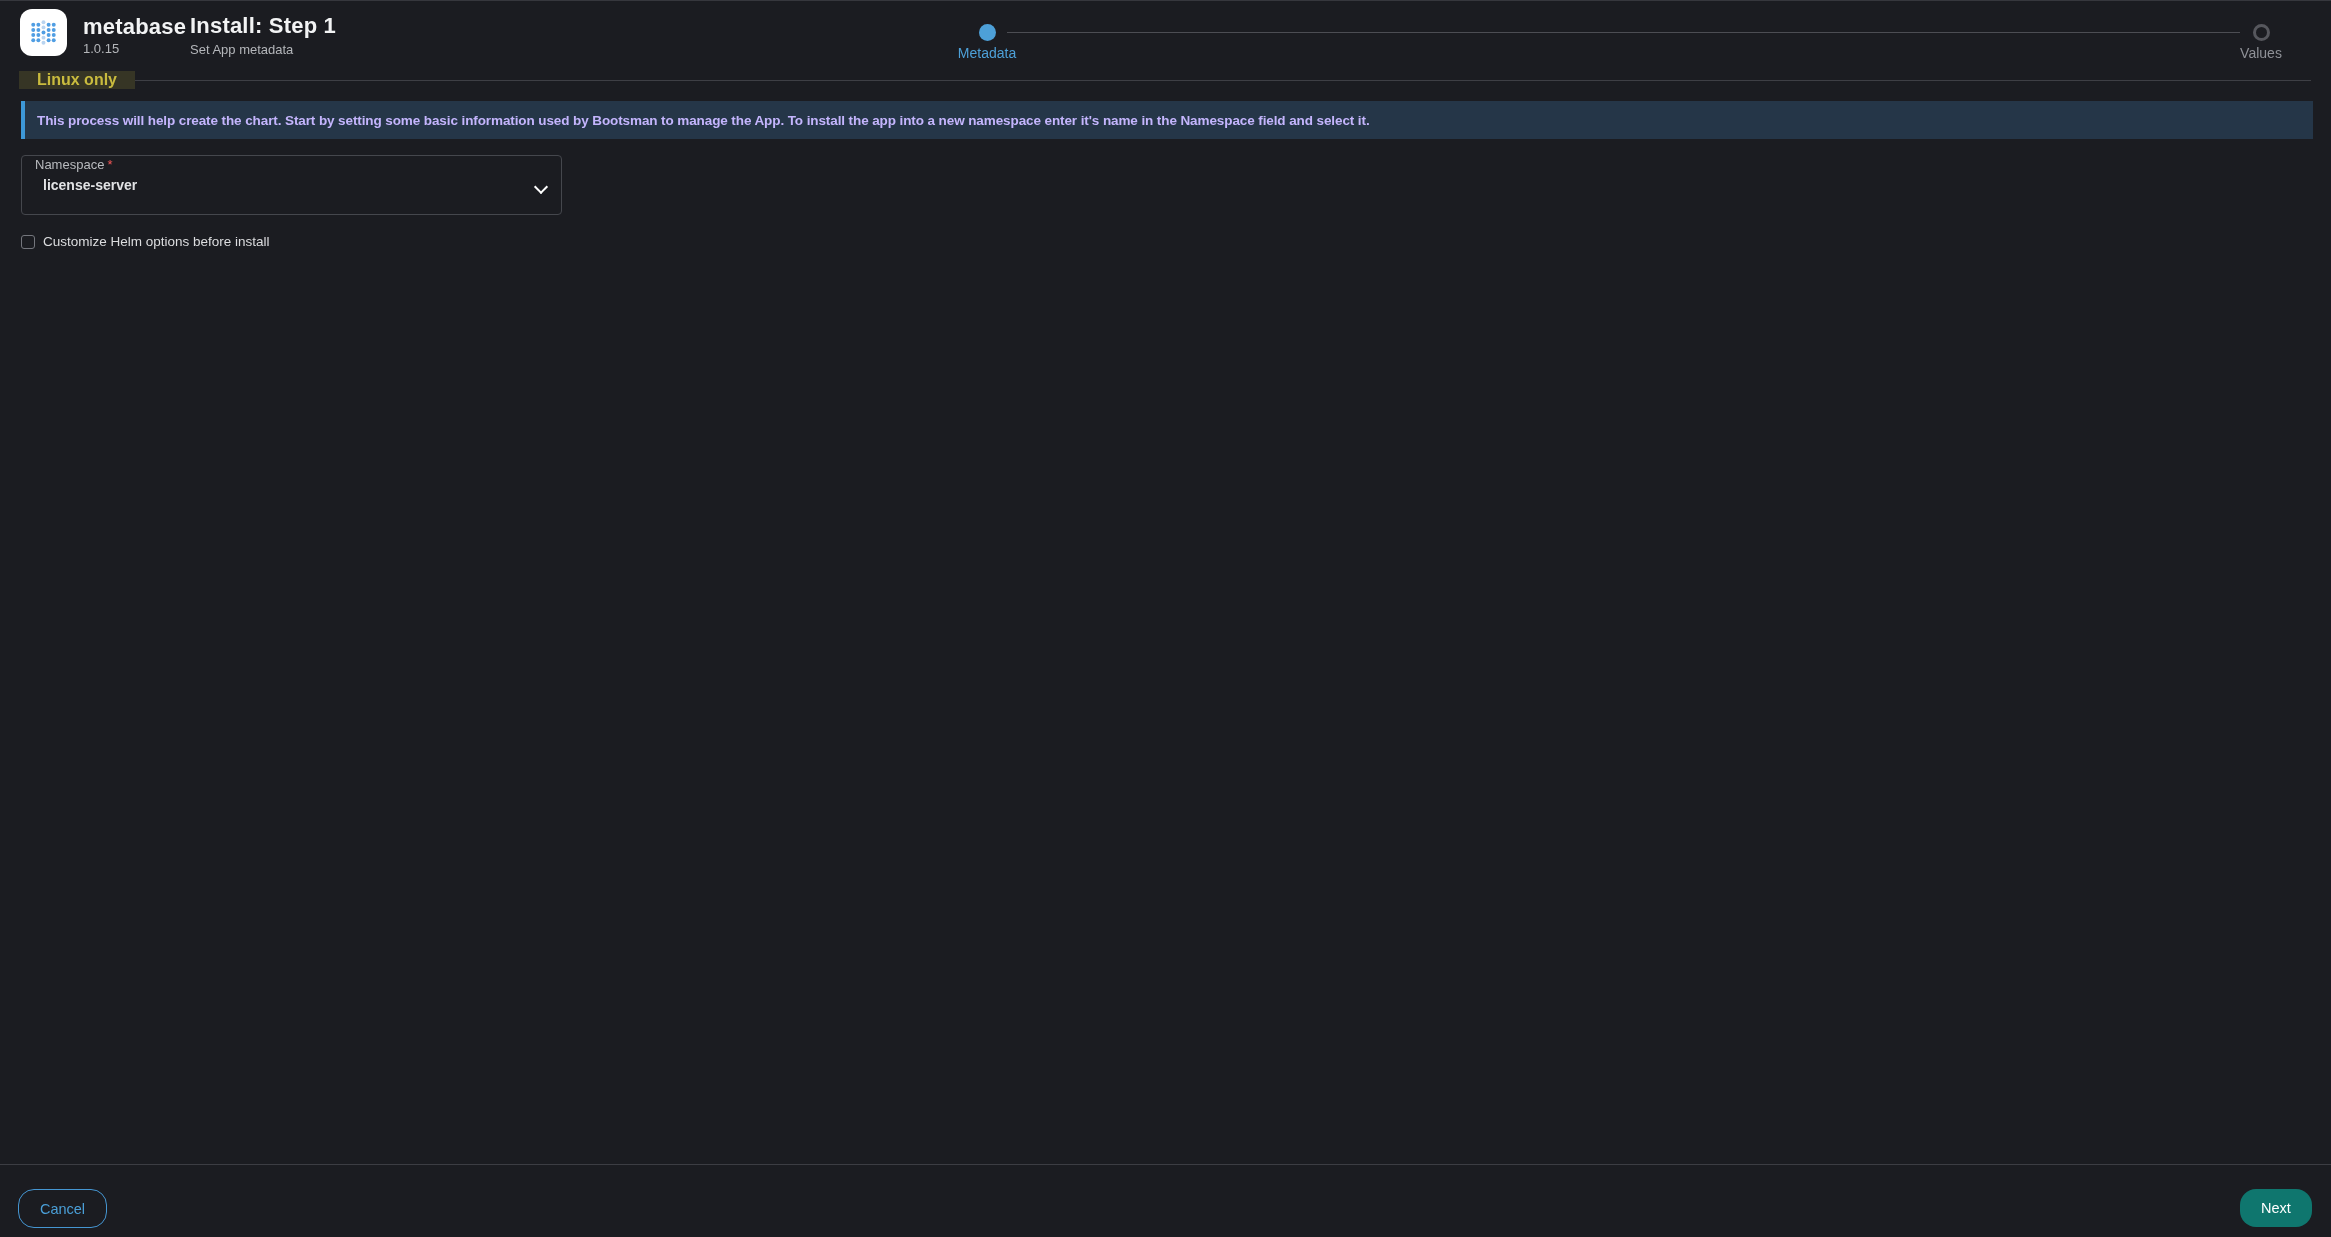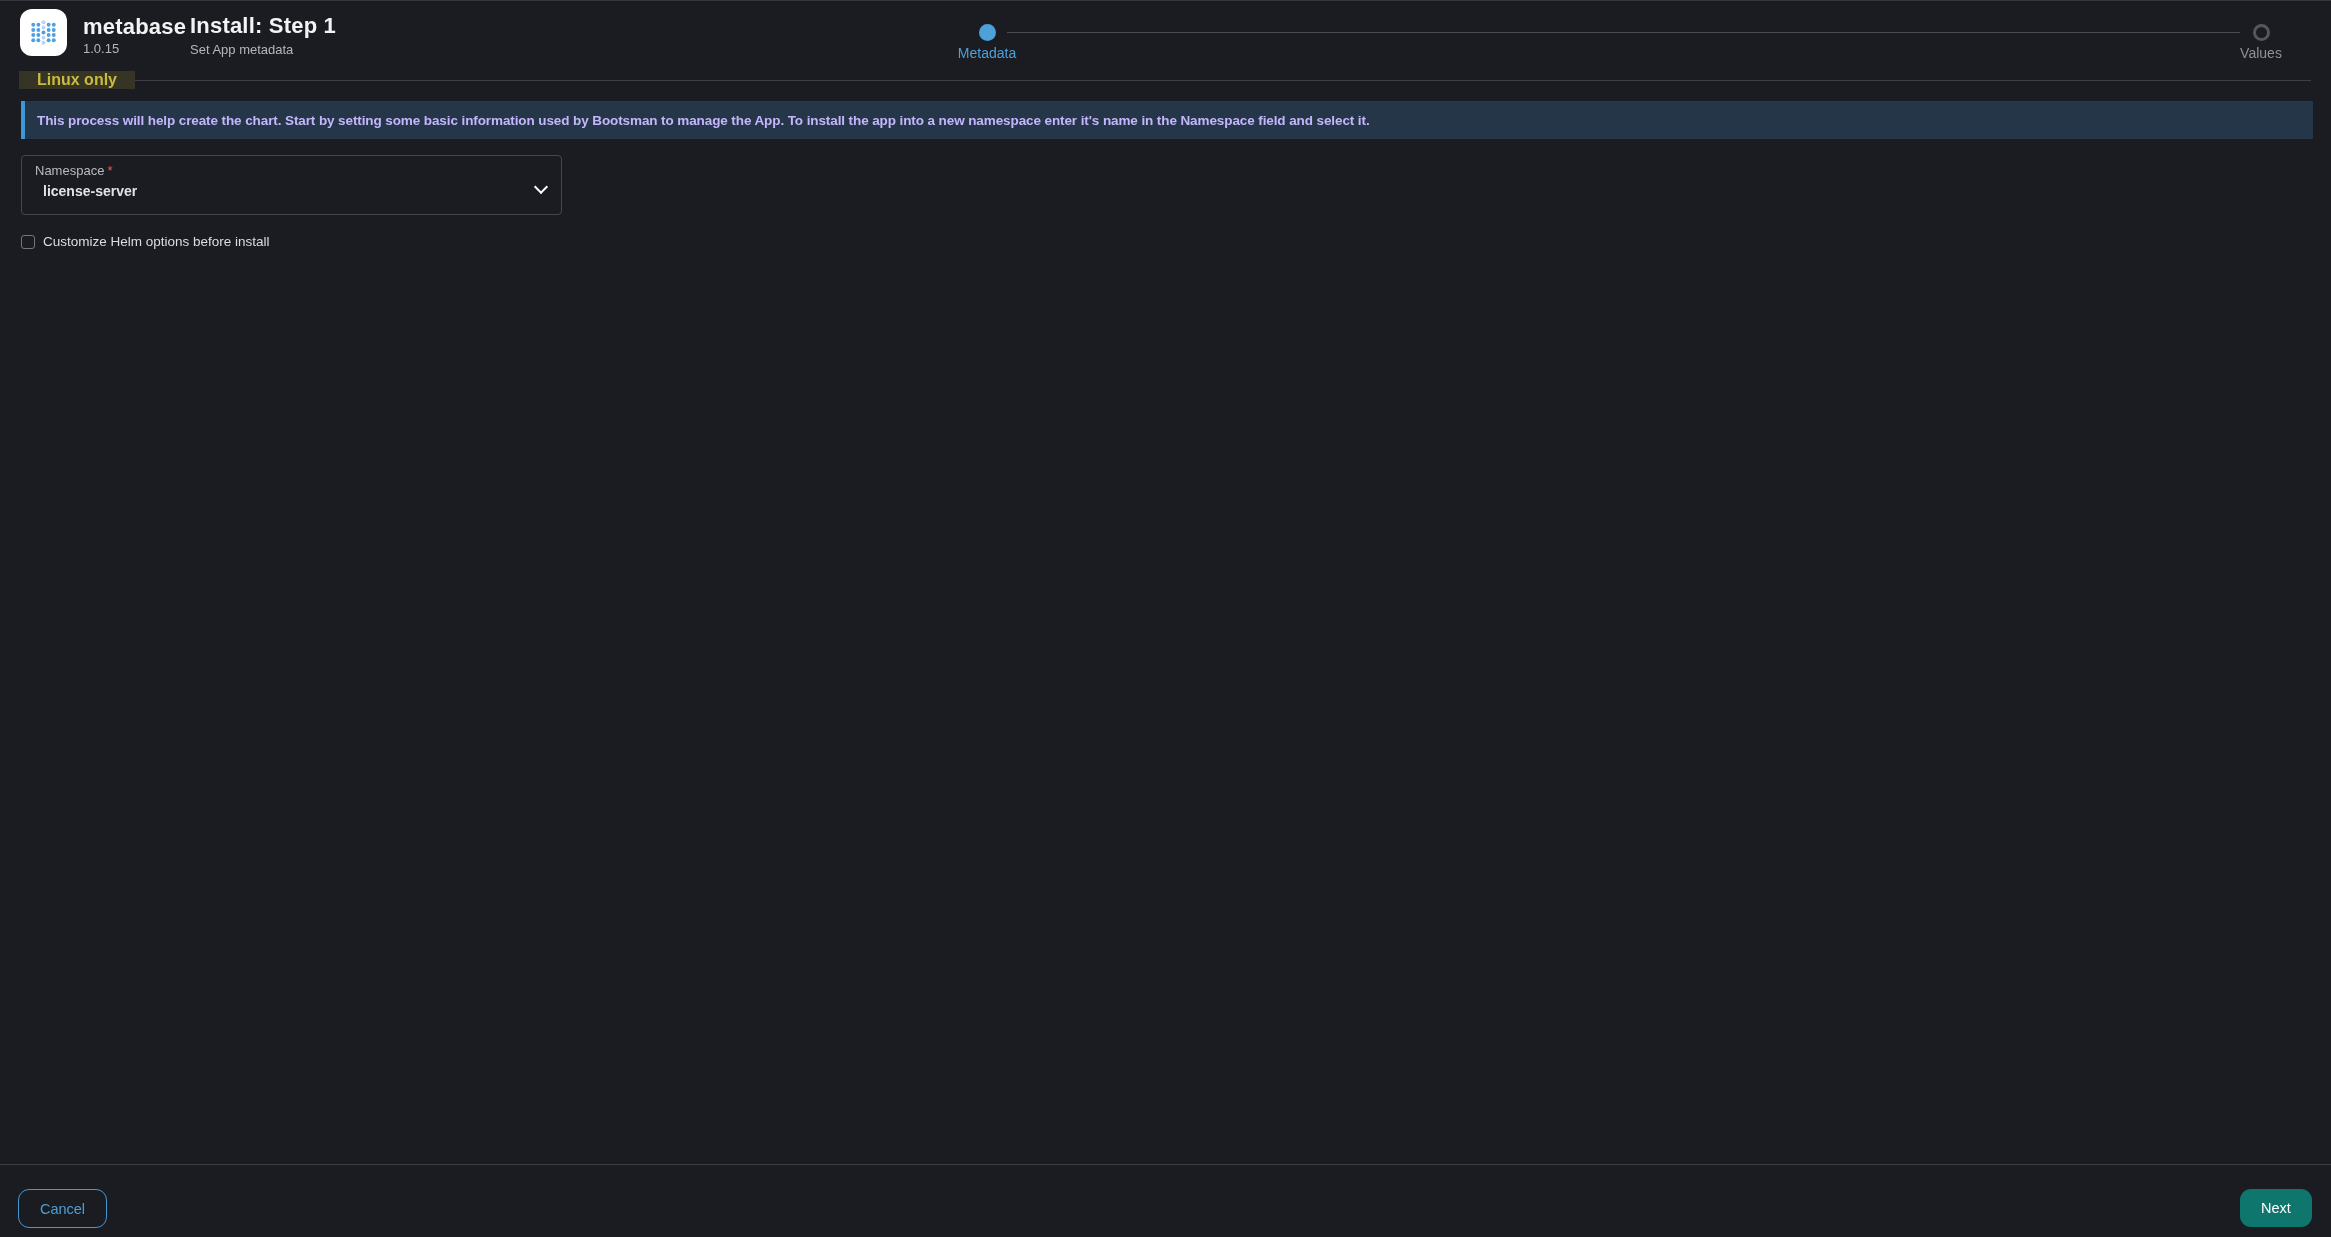--- a/index.html
+++ b/index.html
@@ -72,21 +72,21 @@
     box-sizing:border-box;display:flex;align-items:center;
     padding-left:12px;
   }
   .banner span{
     font-size:13.5px;font-weight:bold;color:#c4b5fd;letter-spacing:-0.1px;text-align:right;
   }
   
   .field{
     position:absolute;top:154px;height:60px;
     border:1px solid #45474d;border-radius:4px;box-sizing:border-box;
-    padding:8px 13px 0 13px;background:transparent;
+    padding:2px 13px 0 13px;background:transparent;
   }
   .field-namespace{left:21px;width:541px;cursor:pointer;}
   .field-name{left:601px;width:545px;}
   .field .flabel{font-size:13px;color:#b9bbbf;line-height:14px;}
   .req{color:#f25656;margin-left:3px;}
   .fvalue{
     margin-top:6px;font-size:14px;font-weight:bold;color:#e2e3e5;line-height:15px;margin-left:8px;
   }
   .chevron{
     position:absolute;right:14px;top:26px;width:11px;height:11px;
@@ -113,21 +113,21 @@
   }
   .check-row .clabel{margin-left:8px;font-size:13.5px;color:#dcdddf;}
   
   .footer{
     position:absolute;left:0;top:1163px;width:2331px;height:74px;
     border-top:1px solid #3c3d43;box-sizing:border-box;
   }
   .btn{
     position:absolute;top:24px;
     font-family:"Liberation Sans", sans-serif;
-    font-size:14.5px;border-radius:11px;cursor:pointer;
+    font-size:14.5px;border-radius:16px;cursor:pointer;
     display:flex;align-items:center;justify-content:center;
   }
   .btn-cancel{
     left:18px;width:89px;height:39px;
     background:transparent;border:1px solid #4596d2;color:#4a9fd8;
   }
   .btn-next{
     right:19px;width:72px;height:38px;
     background:#0f766e;border:none;color:#ffffff;
   }

